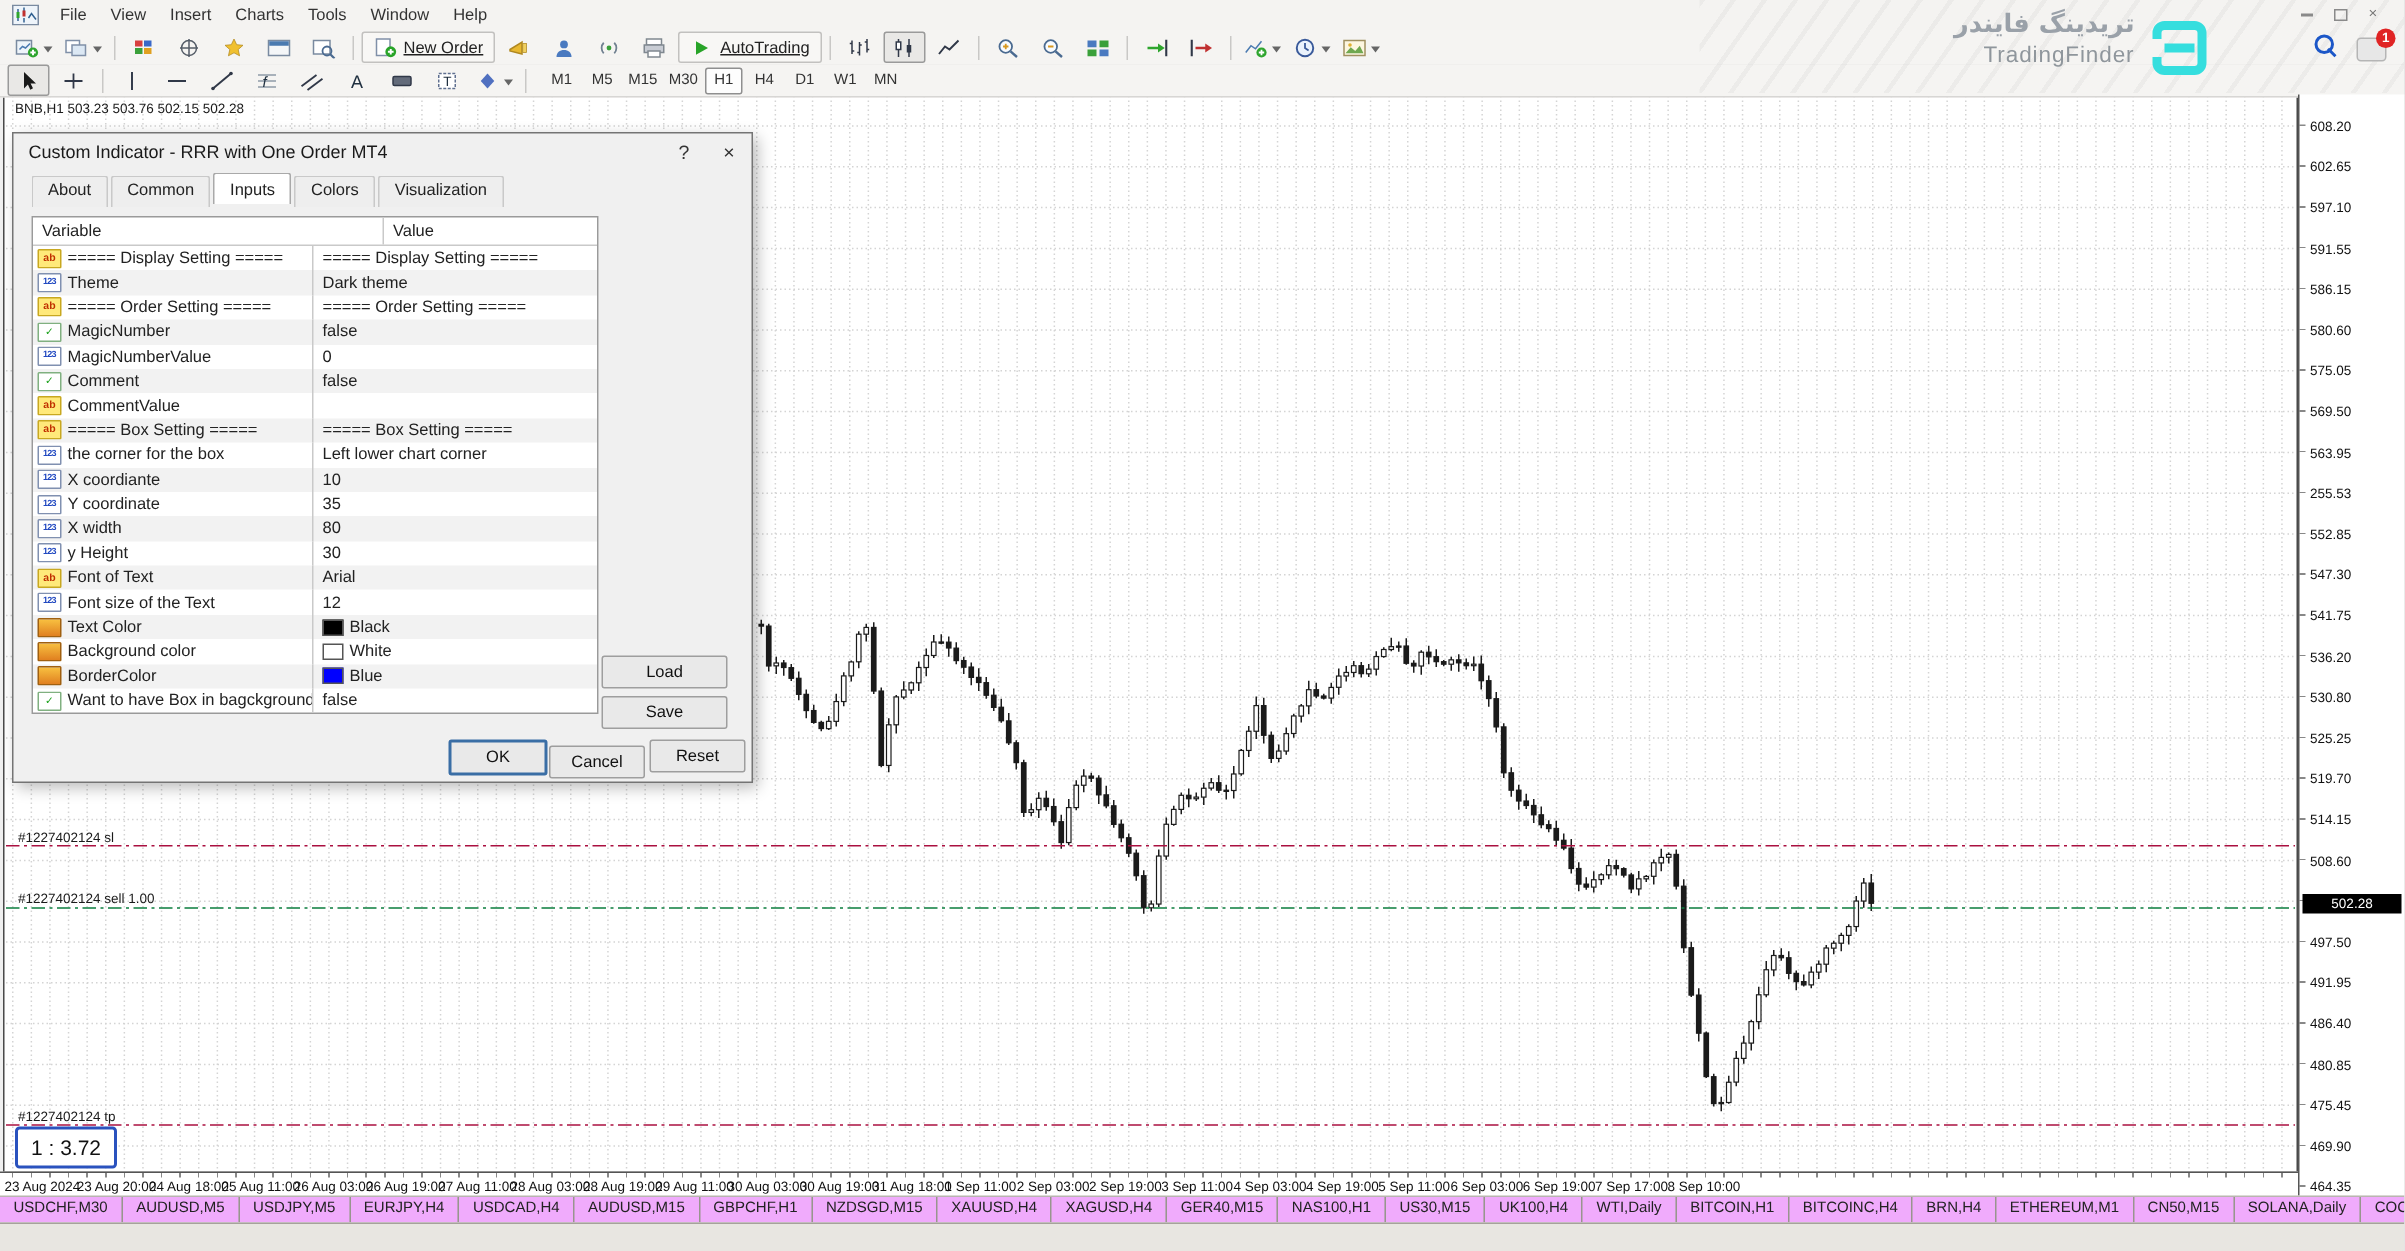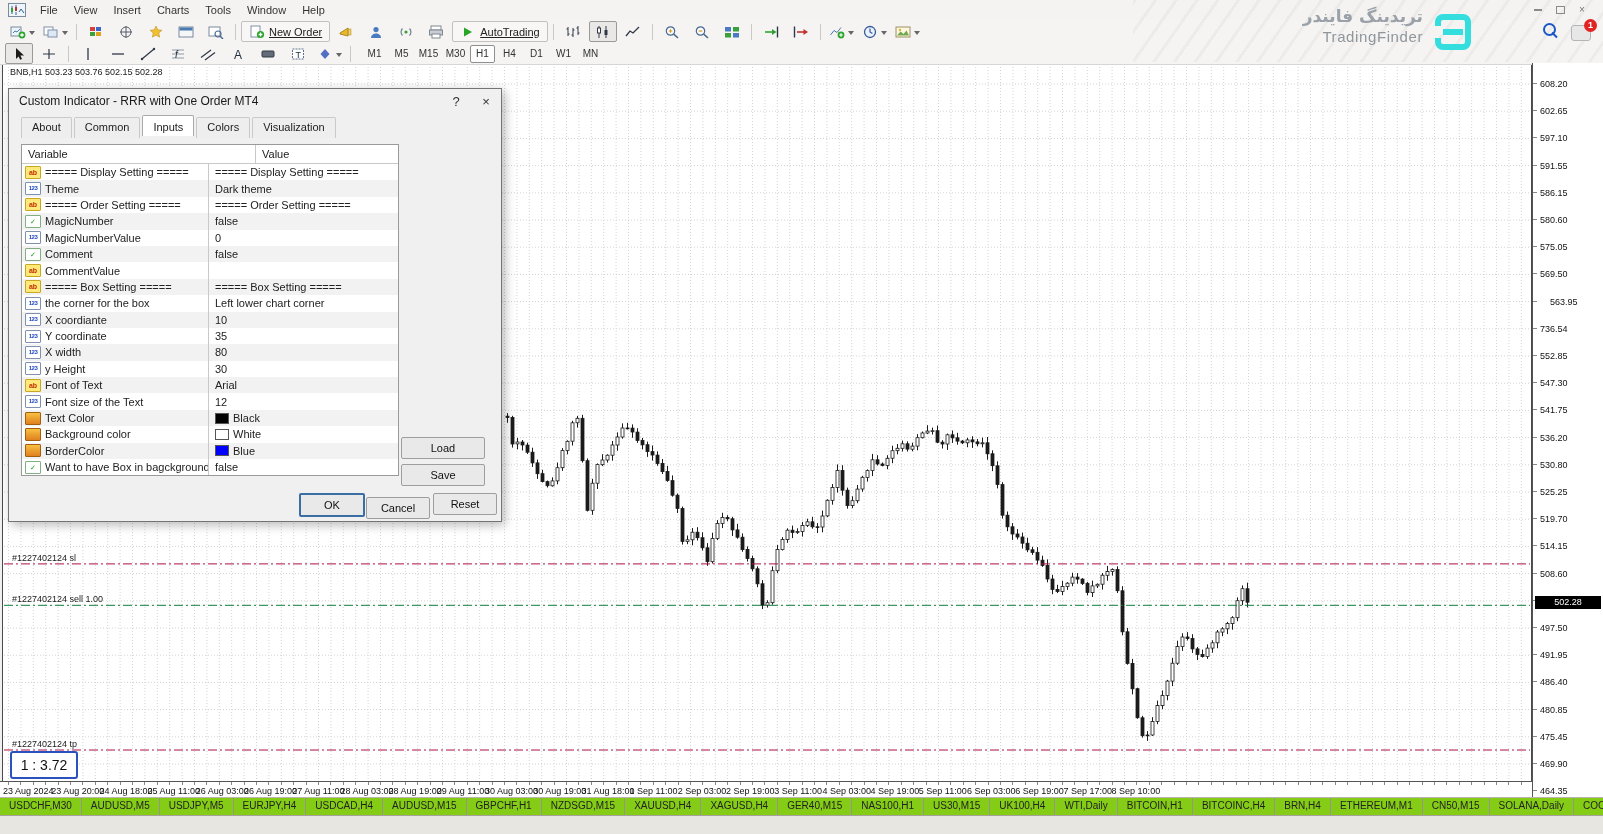--- a/index.html
+++ b/index.html
@@ -53,21 +53,21 @@
       background-size:4px 100%;background-position:0 20px;background-repeat:no-repeat;}
   .pal{position:absolute;left:7px;font-size:9px;color:#111;}
   .price-tag{position:absolute;left:2px;width:66px;height:13px;background:#000;color:#fff;font-size:9px;
              line-height:13px;text-align:center;z-index:3;}
   .time-axis{position:absolute;left:0;top:781px;width:1532px;height:16px;background:#fff;border-top:1px solid #555;z-index:2;
       background-image:repeating-linear-gradient(90deg,#888 0 1px,transparent 1px 12.4px);
       background-size:100% 3px;background-position:8px 0;background-repeat:no-repeat;}
   .tal{position:absolute;top:4px;font-size:9px;color:#111;white-space:nowrap;}
   
   .symbolbar{position:absolute;left:0;top:797px;width:1603px;height:18px;background:#b9b6af;display:flex;z-index:2;overflow:hidden;}
-  .stab{background:#84cc16;font-size:10px;color:#222;line-height:16px;margin-top:1px;padding:0 9px;border-left:1px solid #98958e;white-space:nowrap;}
+  .stab{background:#f0abfc;font-size:10px;color:#222;line-height:16px;margin-top:1px;padding:0 9px;border-left:1px solid #98958e;white-space:nowrap;}
   .stab:first-child{border-left:none;}
   .bottom-fill{position:absolute;left:0;top:815px;width:1603px;height:19px;background:#e8e6e1;border-top:1px solid #a5a29b;z-index:2;}
   
   .dialog{position:absolute;left:8px;top:88px;width:492px;height:432px;background:#f0f0f0;border:1px solid #747474;
           box-shadow:3px 3px 10px rgba(0,0,0,.28);z-index:5;}
   .dtitle{height:24px;display:flex;align-items:center;font-size:12px;color:#1a1a1a;padding-left:10px;}
   .dtitle .sp{flex:1;}
   .dhelp,.dclose{width:30px;text-align:center;font-size:13px;color:#333;}
   .dtabs{display:flex;padding-left:12px;height:21px;margin-top:4px;}
   .dtab{font-size:11px;color:#222;padding:3px 10px 0;border:1px solid #c9c9c9;border-bottom:none;background:#eeeeee;
@@ -942,22 +942,22 @@
 
   <div class="price-axis" id="price-axis">
       <div class="pal" style="top: 16px;">608.20</div>
       <div class="pal" style="top: 43.2px;">602.65</div>
       <div class="pal" style="top: 70.4px;">597.10</div>
       <div class="pal" style="top: 97.6px;">591.55</div>
       <div class="pal" style="top: 124.8px;">586.15</div>
       <div class="pal" style="top: 152px;">580.60</div>
       <div class="pal" style="top: 179.2px;">575.05</div>
       <div class="pal" style="top: 206.4px;">569.50</div>
-      <div class="pal" style="top: 233.6px; margin-left: 10px;">563.95</div>
-      <div class="pal" style="top: 260.8px;">736.54</div>
+      <div class="pal" style="top: 233.6px;">563.95</div>
+      <div class="pal" style="top: 260.8px;">255.53</div>
       <div class="pal" style="top: 288px;">552.85</div>
       <div class="pal" style="top: 315.2px;">547.30</div>
       <div class="pal" style="top: 342.4px;">541.75</div>
       <div class="pal" style="top: 369.6px;">536.20</div>
       <div class="pal" style="top: 396.8px;">530.80</div>
       <div class="pal" style="top: 424px;">525.25</div>
       <div class="pal" style="top: 451.2px;">519.70</div>
       <div class="pal" style="top: 478.4px;">514.15</div>
       <div class="pal" style="top: 505.6px;">508.60</div>
       <div class="pal" style="top: 532.8px;">503.05</div>

